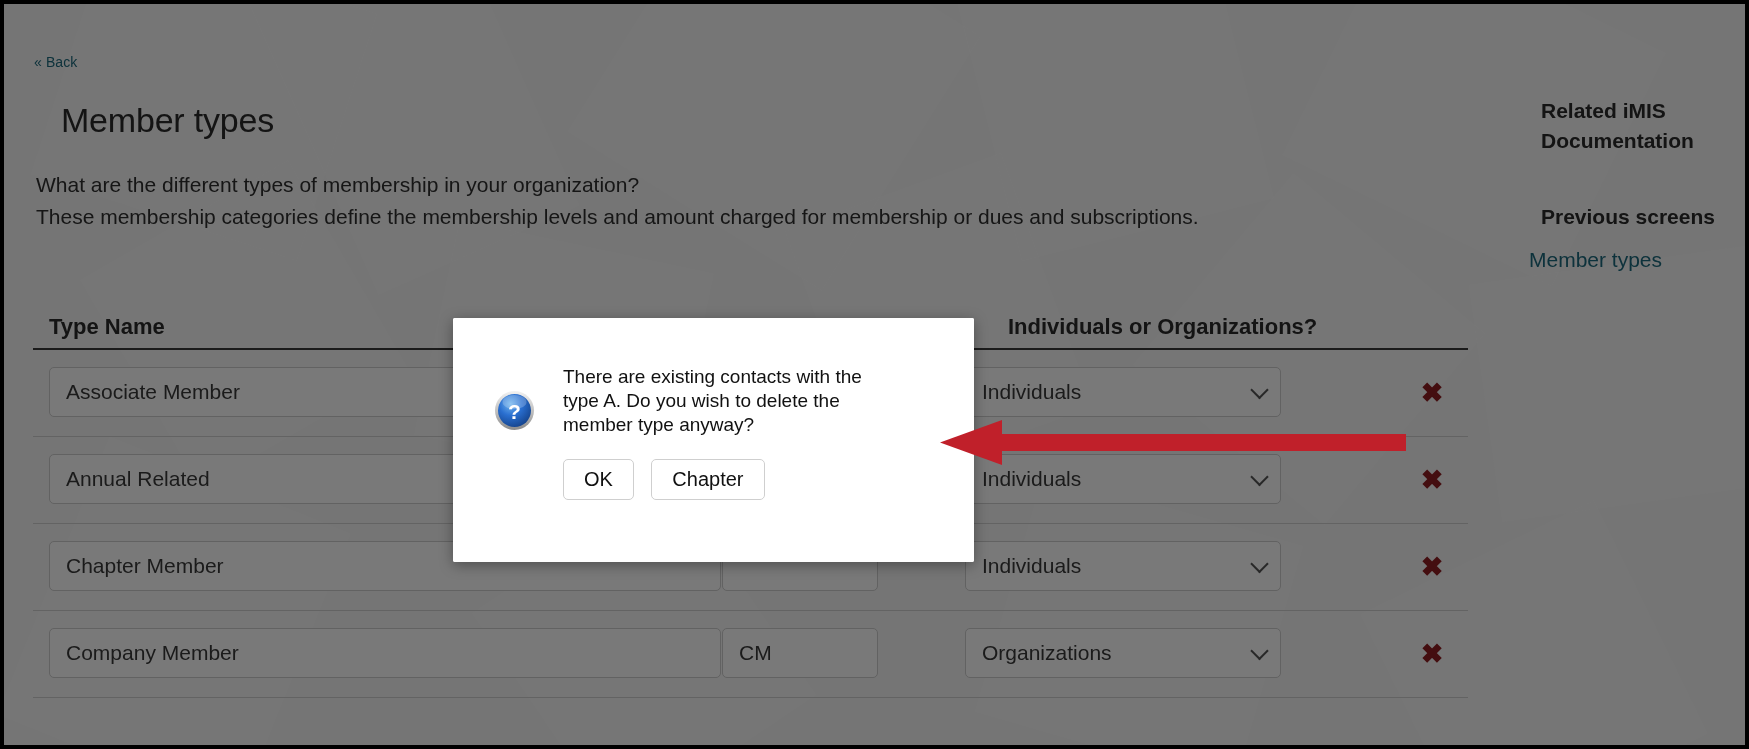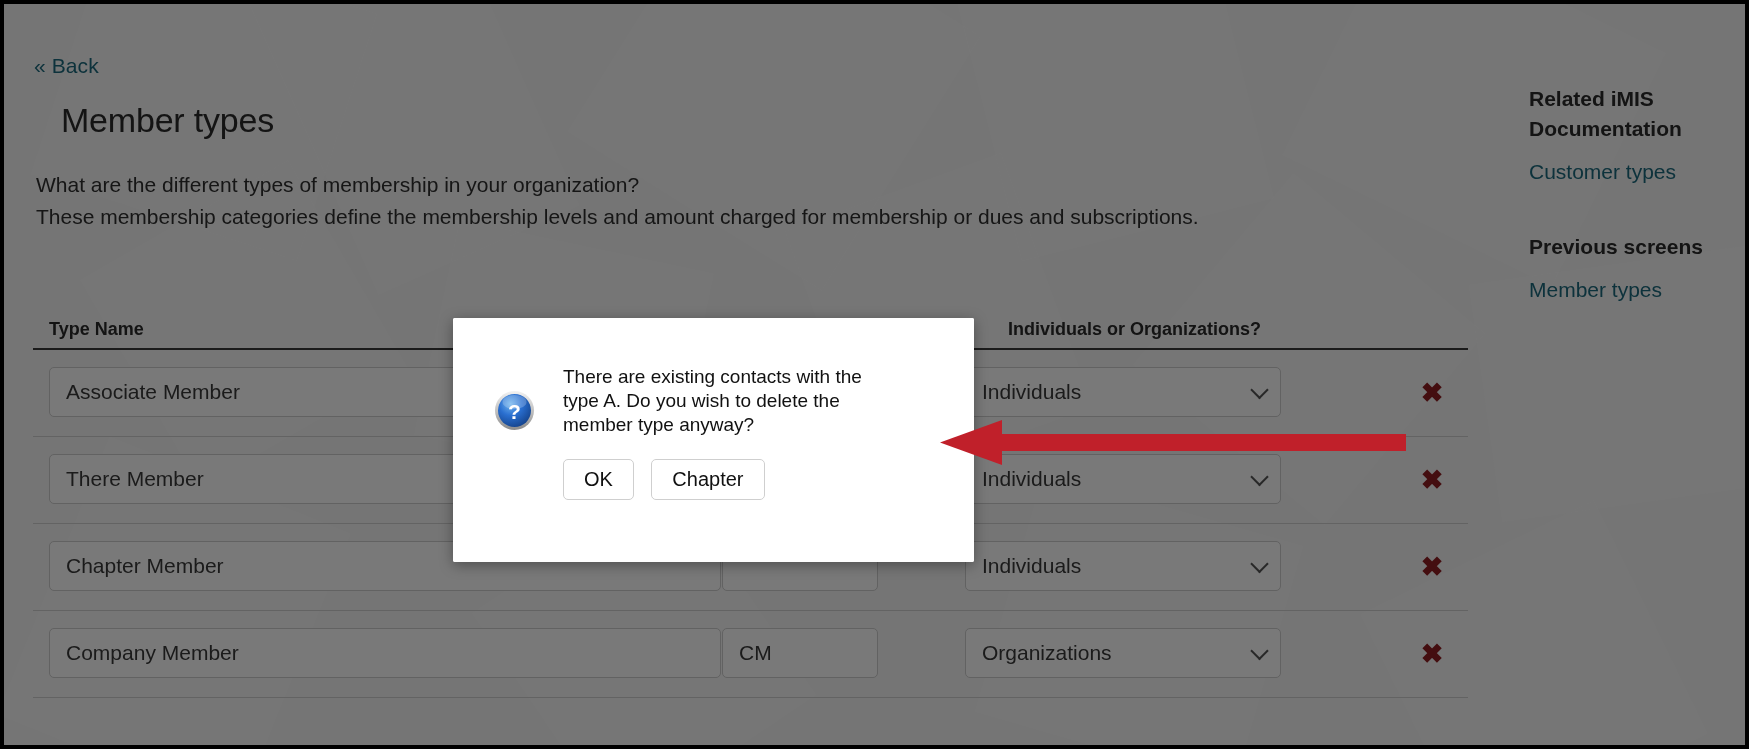--- a/index.html
+++ b/index.html
@@ -65,21 +65,21 @@
     width: 1741px;
     height: 741px;
     z-index: 10;
   }
 
   
   .back-link {
     position: absolute;
     left: 30px;
     top: 50px;
-    font-size: 21px;
+    font-size: 14px;
     color: #1d6a7d;
     text-decoration: none;
     letter-spacing: 0.1px;
   }
 
   
   .page-title {
     position: absolute;
     left: 57px;
     top: 97px;
@@ -103,21 +103,21 @@
   .intro p { margin: 3px; }
 
   
   .rail {
     position: absolute;
     left: 1525px;
     top: 80px;
     width: 200px;
   }
   .rail h3 {
-    margin: 0;
+    margin: 12px;
     font-size: 21px;
     font-weight: 700;
     line-height: 30px;
     color: #2b2b2b;
   }
   .rail a {
     display: block;
     margin-top: 14px;
     font-size: 21px;
     color: #1d6a7d;
@@ -134,21 +134,21 @@
     width: 1435px;
   }
   .thead {
     position: relative;
     height: 48px;
     border-bottom: 2px solid #3a3a3a;
   }
   .th {
     position: absolute;
     bottom: 8px;
-    font-size: 18px;
+    font-size: 22px;
     font-weight: 700;
     color: #2b2b2b;
     white-space: nowrap;
   }
   .th-name { left: 16px; }
   .th-kind { left: 975px; }
 
   .row {
     position: relative;
     height: 86px;
@@ -328,21 +328,20 @@
 
       <h1 class="page-title">Member types</h1>
 
       <div class="intro">
         <p>What are the different types of membership in your organization?</p>
         <p>These membership categories define the membership levels and amount charged for membership or dues and subscriptions.</p>
       </div>
 
       <div class="rail">
         <h3>Related iMIS Documentation</h3>
-        <a href="#">Customer types</a>
         <div class="rail-group-2">
           <h3>Previous screens</h3>
           <a href="#">Member types</a>
         </div>
       </div>
 
       <div class="table">
 
         <div class="thead">
           <div class="th th-name">Type Name</div>
@@ -353,21 +352,21 @@
           <div class="cell-input">Associate Member</div>
           <div class="cell-code"></div>
           <div class="cell-select">
             <span>Individuals</span>
             <span class="chev"></span>
           </div>
           <div class="del-btn">✖</div>
         </div>
 
         <div class="row">
-          <div class="cell-input">There Member</div>
+          <div class="cell-input">Annual Related</div>
           <div class="cell-code"></div>
           <div class="cell-select">
             <span>Individuals</span>
             <span class="chev"></span>
           </div>
           <div class="del-btn">✖</div>
         </div>
 
         <div class="row">
           <div class="cell-input">Chapter Member</div>

